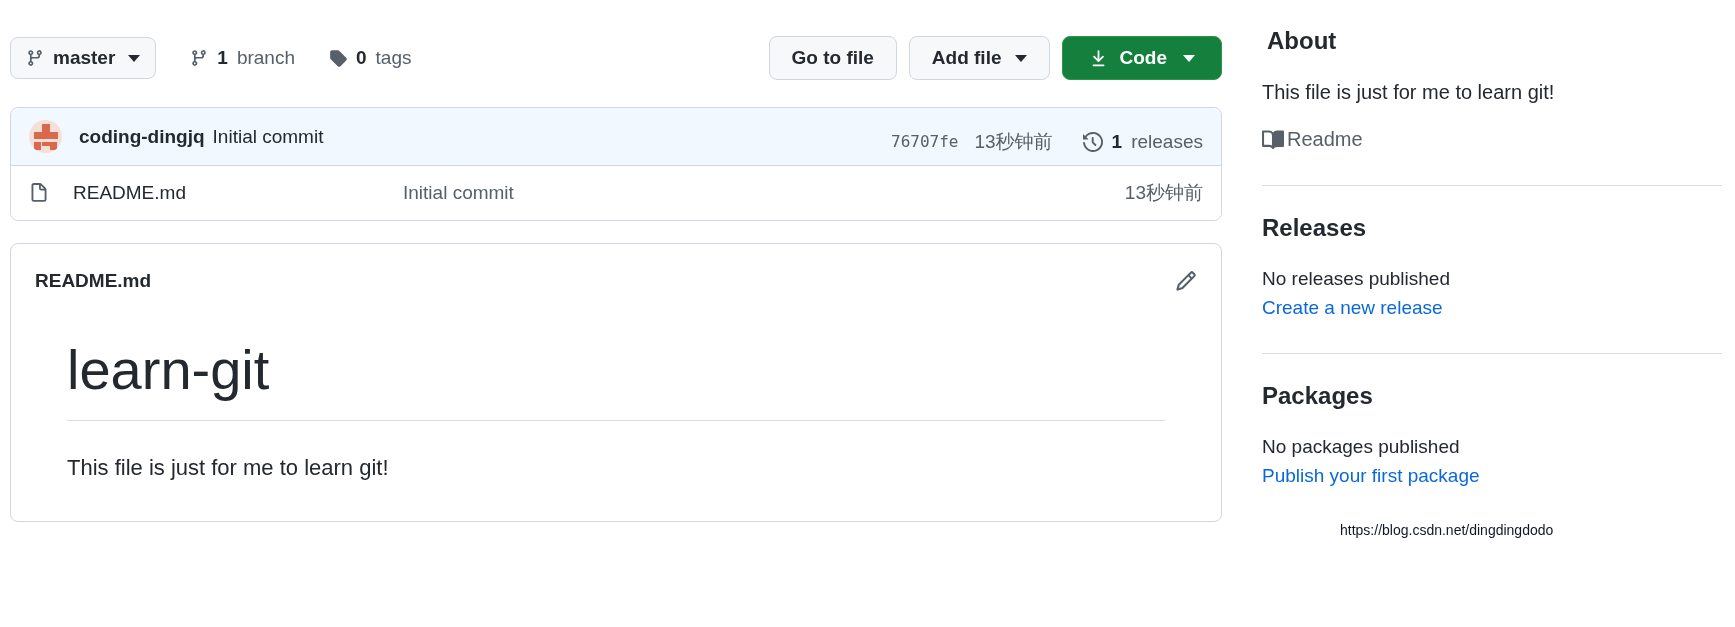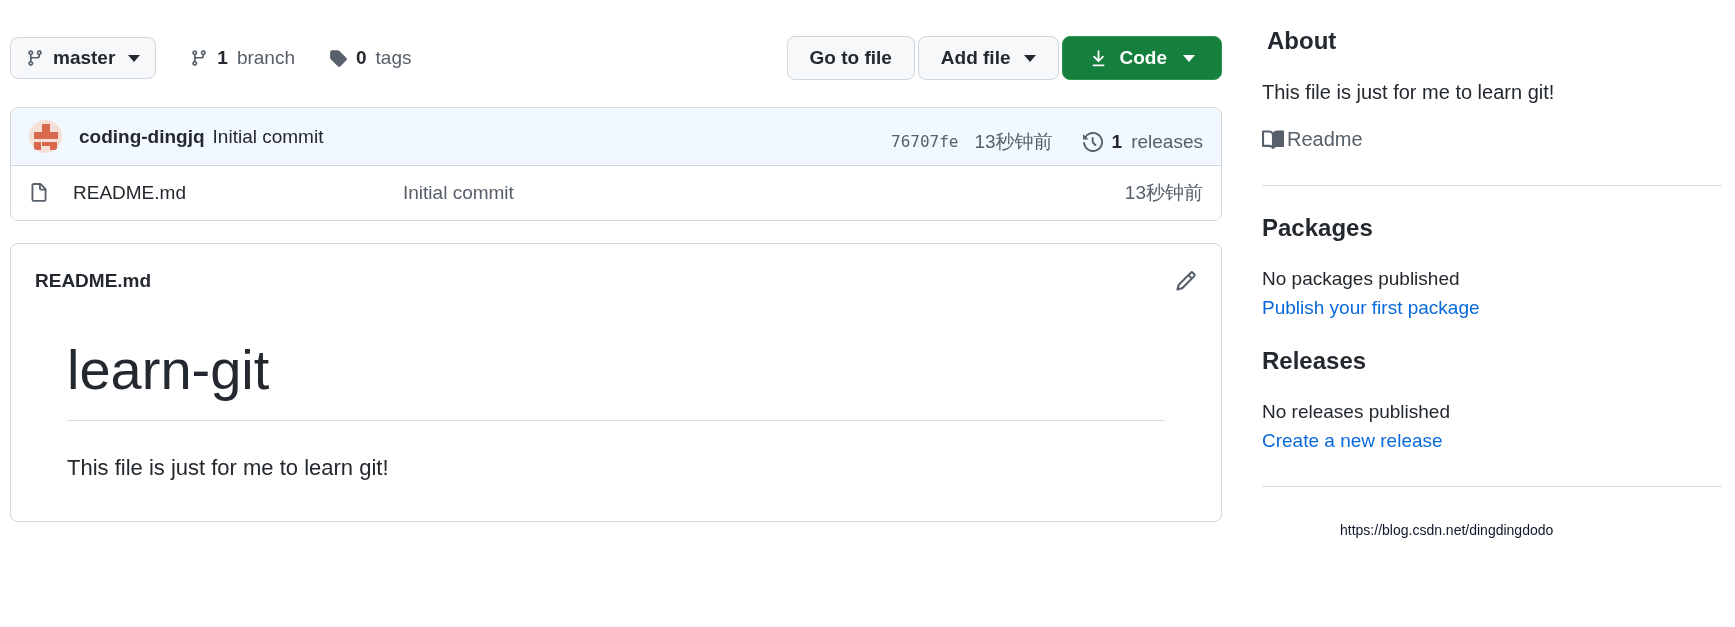--- a/index.html
+++ b/index.html
@@ -43,21 +43,21 @@
 
   .meta-item {
     display: inline-flex; align-items: center; gap: 9px;
     margin-left: 34px;
     font-size: 19px; color: #57606a;
     cursor: pointer; white-space: nowrap;
   }
   .meta-item b { color: #24292f; font-weight: 600; }
 
   .toolbar-right {
-    margin-left: auto; display: flex; align-items: center; gap: 3px;
+    margin-left: auto; display: flex; align-items: center; gap: 12px;
   }
   .btn {
     display: inline-flex; align-items: center; justify-content: center; gap: 9px;
     height: 44px; padding: 0 22px;
     border: 1px solid #d0d7de; border-radius: 8px;
     background: #f6f8fa;
     font-size: 19px; font-weight: 600; color: #24292f;
     cursor: pointer; white-space: nowrap;
   }
   .btn-code {
@@ -301,27 +301,27 @@
           <svg width="22" height="22" viewBox="0 0 16 16" fill="#57606a">
             <path d="M0 1.75A.75.75 0 01.75 1h4.253c1.227 0 2.317.59 3 1.501A3.744 3.744 0 0111.006 1h4.245a.75.75 0 01.75.75v10.5a.75.75 0 01-.75.75h-4.507a2.25 2.25 0 00-1.591.659l-.622.621a.75.75 0 01-1.06 0l-.622-.621A2.25 2.25 0 005.258 13H.75a.75.75 0 01-.75-.75V1.75zm8.755 3a2.25 2.25 0 012.25-2.25H14.5v9h-3.757c-.71 0-1.4.201-1.992.572l.004-7.322zm-1.504 7.324l.004-5.073-.002-2.253A2.25 2.25 0 005.003 2.5H1.5v9h3.757a3.75 3.75 0 011.994.574z"></path>
           </svg>
         </span>
         <span>Readme</span>
       </div>
       <div class="sb-divider"></div>
     </div>
 
     <div class="sb-section">
-      <h2 class="sb-h">Packages</h2>
-      <div class="sb-note">No packages published</div>
-      <a class="sb-a">Publish your first package</a>
-    </div>
-
-    <div class="sb-section">
       <h2 class="sb-h">Releases</h2>
       <div class="sb-note">No releases published</div>
       <a class="sb-a">Create a new release</a>
       <div class="sb-divider"></div>
     </div>
+
+    <div class="sb-section">
+      <h2 class="sb-h">Packages</h2>
+      <div class="sb-note">No packages published</div>
+      <a class="sb-a">Publish your first package</a>
+    </div>
   </div>
 
   <div class="watermark">https://blog.csdn.net/dingdingdodo</div>
 </div>
 
 </body></html>

